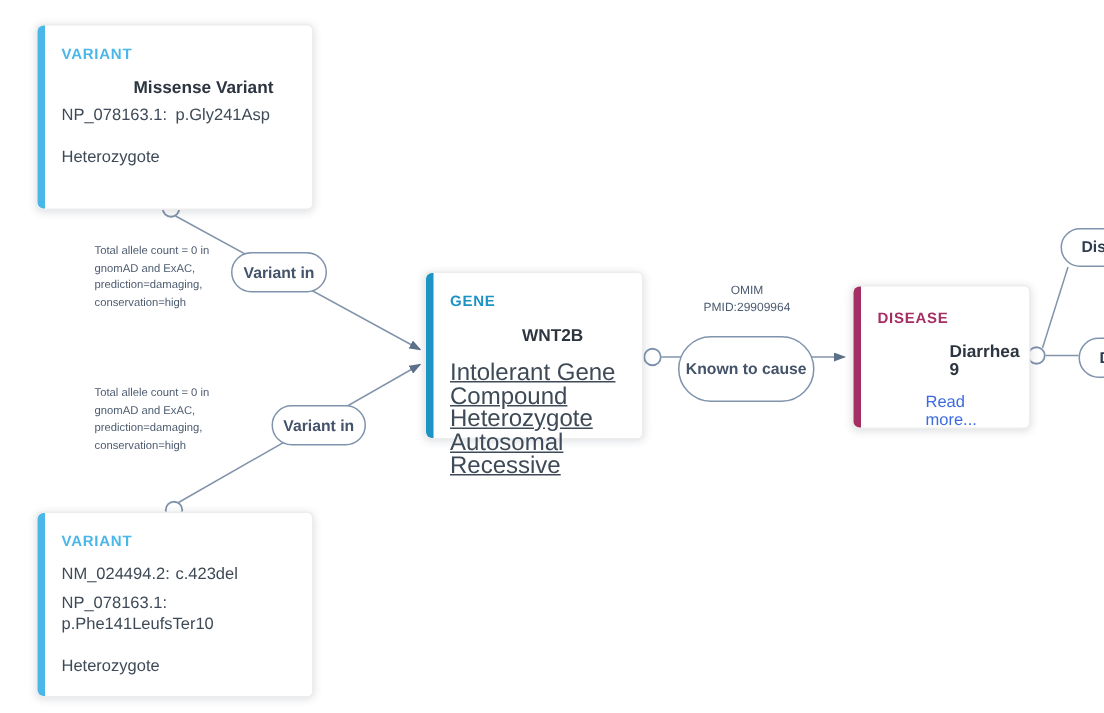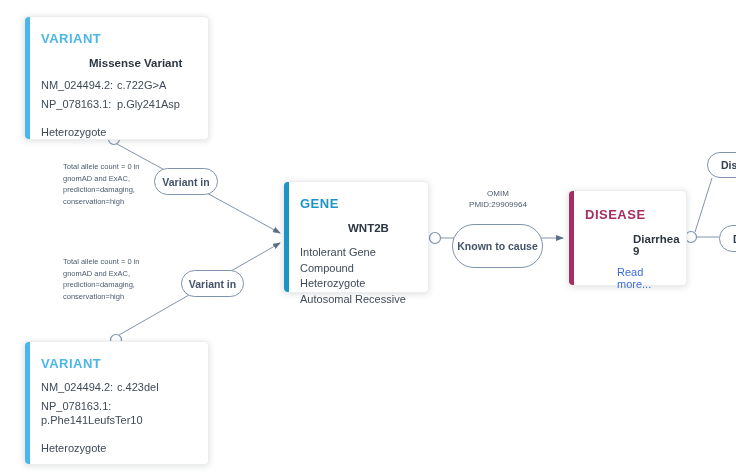--- a/index.html
+++ b/index.html
@@ -11,31 +11,31 @@
   #edge-layer{position:absolute;left:0;top:0;z-index:1;}
   .card{
     position:absolute;background:#fff;border:1px solid #ededed;border-radius:4px;
     box-shadow:0 1px 6px rgba(40,50,70,0.16);z-index:3;box-sizing:border-box;
   }
   .accent-bar{position:absolute;left:0;top:0;bottom:0;width:5px;border-radius:4px 0 0 4px;}
   .bar-variant{background:#4ab7e8;}
   .bar-gene{background:#1e94c4;}
   .bar-disease{background:#a52e63;}
   .card-inner{padding:14px 10px 10px 16px;}
-  .type-label{font-size:13px;font-weight:700;letter-spacing:.5px;}
+  .type-label{font-size:10px;font-weight:700;letter-spacing:.5px;}
   .type-variant{color:#4ab7e8;}
   .type-gene{color:#1e94c4;}
   .type-disease{color:#a52e63;}
   .node-title{font-size:11.5px;font-weight:700;color:#2d3640;margin-top:11px;padding-left:48px;}
   .kv-row{font-size:11px;color:#3e4a57;margin-top:5px;line-height:14px;}
   .kv-row.first{margin-top:9px;}
   .kv-label{display:inline-block;width:76px;}
   .zygosity{font-size:11px;color:#3e4a57;margin-top:14px;line-height:14px;}
   .attr-list{margin-top:11px;}
-  .attr-line{font-size:11px;color:#3e4a57;line-height:15.5px;}
+  .attr-line{font-size:16px;color:#3e4a57;line-height:15.5px;text-decoration:underline;}
   .read-more{font-size:11px;color:#3b6be0;margin-top:9px;cursor:pointer;text-decoration:none;display:inline-block;padding-left:32px;}
   .pill{
     position:absolute;z-index:4;background:#fff;border:1px solid #7f93ac;border-radius:999px;
     display:flex;align-items:center;justify-content:center;
     font-size:10.5px;color:#44536a;box-sizing:border-box;font-weight:bold;
   }
   .pill.stub{justify-content:flex-start;padding-left:13px;font-weight:700;color:#2e3c50;}
   .edge-note{
     position:absolute;z-index:2;font-size:7.5px;line-height:11.5px;color:#4c5b70;
     white-space:pre-line;
@@ -60,23 +60,20 @@
   <circle cx="116" cy="340" r="5.5" fill="#ffffff" stroke="#7f93ac" stroke-width="1.2"></circle>
   <circle cx="435" cy="238" r="5.5" fill="#ffffff" stroke="#7f93ac" stroke-width="1.2"></circle>
   <circle cx="691" cy="237" r="5.5" fill="#ffffff" stroke="#7f93ac" stroke-width="1.2"></circle>
 </svg>
 
 <div class="card" style="left:24px;top:16px;width:185px;height:124px;">
   <div class="accent-bar bar-variant"></div>
   <div class="card-inner">
     <div class="type-label type-variant">VARIANT</div>
     <div class="node-title">Missense Variant</div>
-    <div class="kv-row first">
-      <span class="kv-label">NM_024494.2:</span><span>c.722G&gt;A</span>
-    </div>
     <div class="kv-row">
       <span class="kv-label">NP_078163.1:</span><span>p.Gly241Asp</span>
     </div>
     <div class="zygosity">Heterozygote</div>
   </div>
 </div>
 
 <div class="card" style="left:24px;top:341px;width:185px;height:124px;">
   <div class="accent-bar bar-variant"></div>
   <div class="card-inner">

